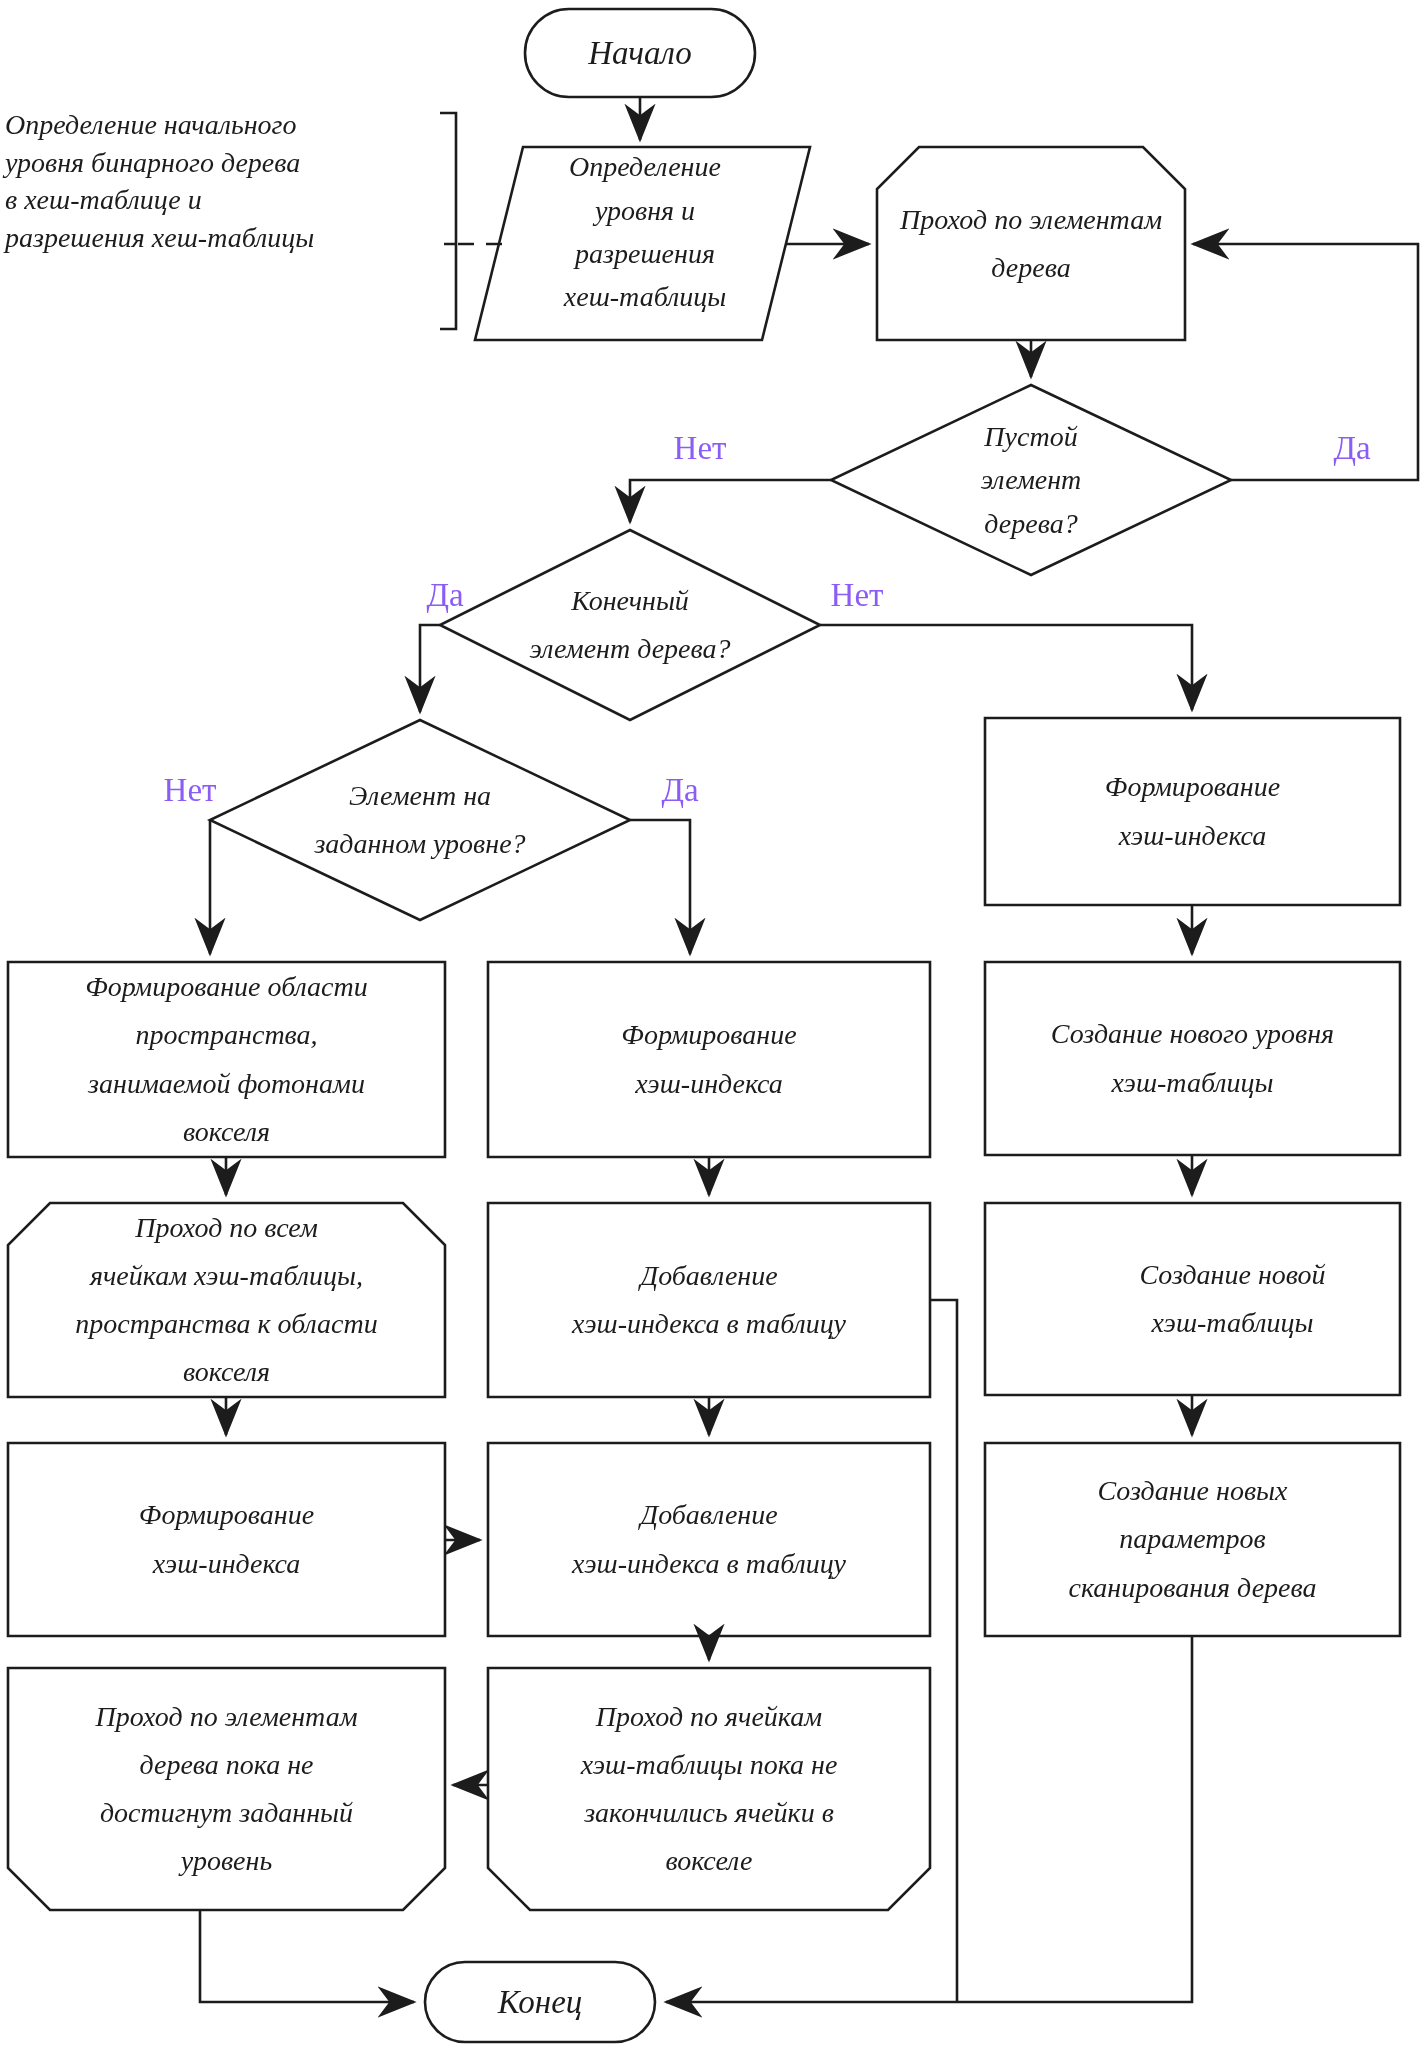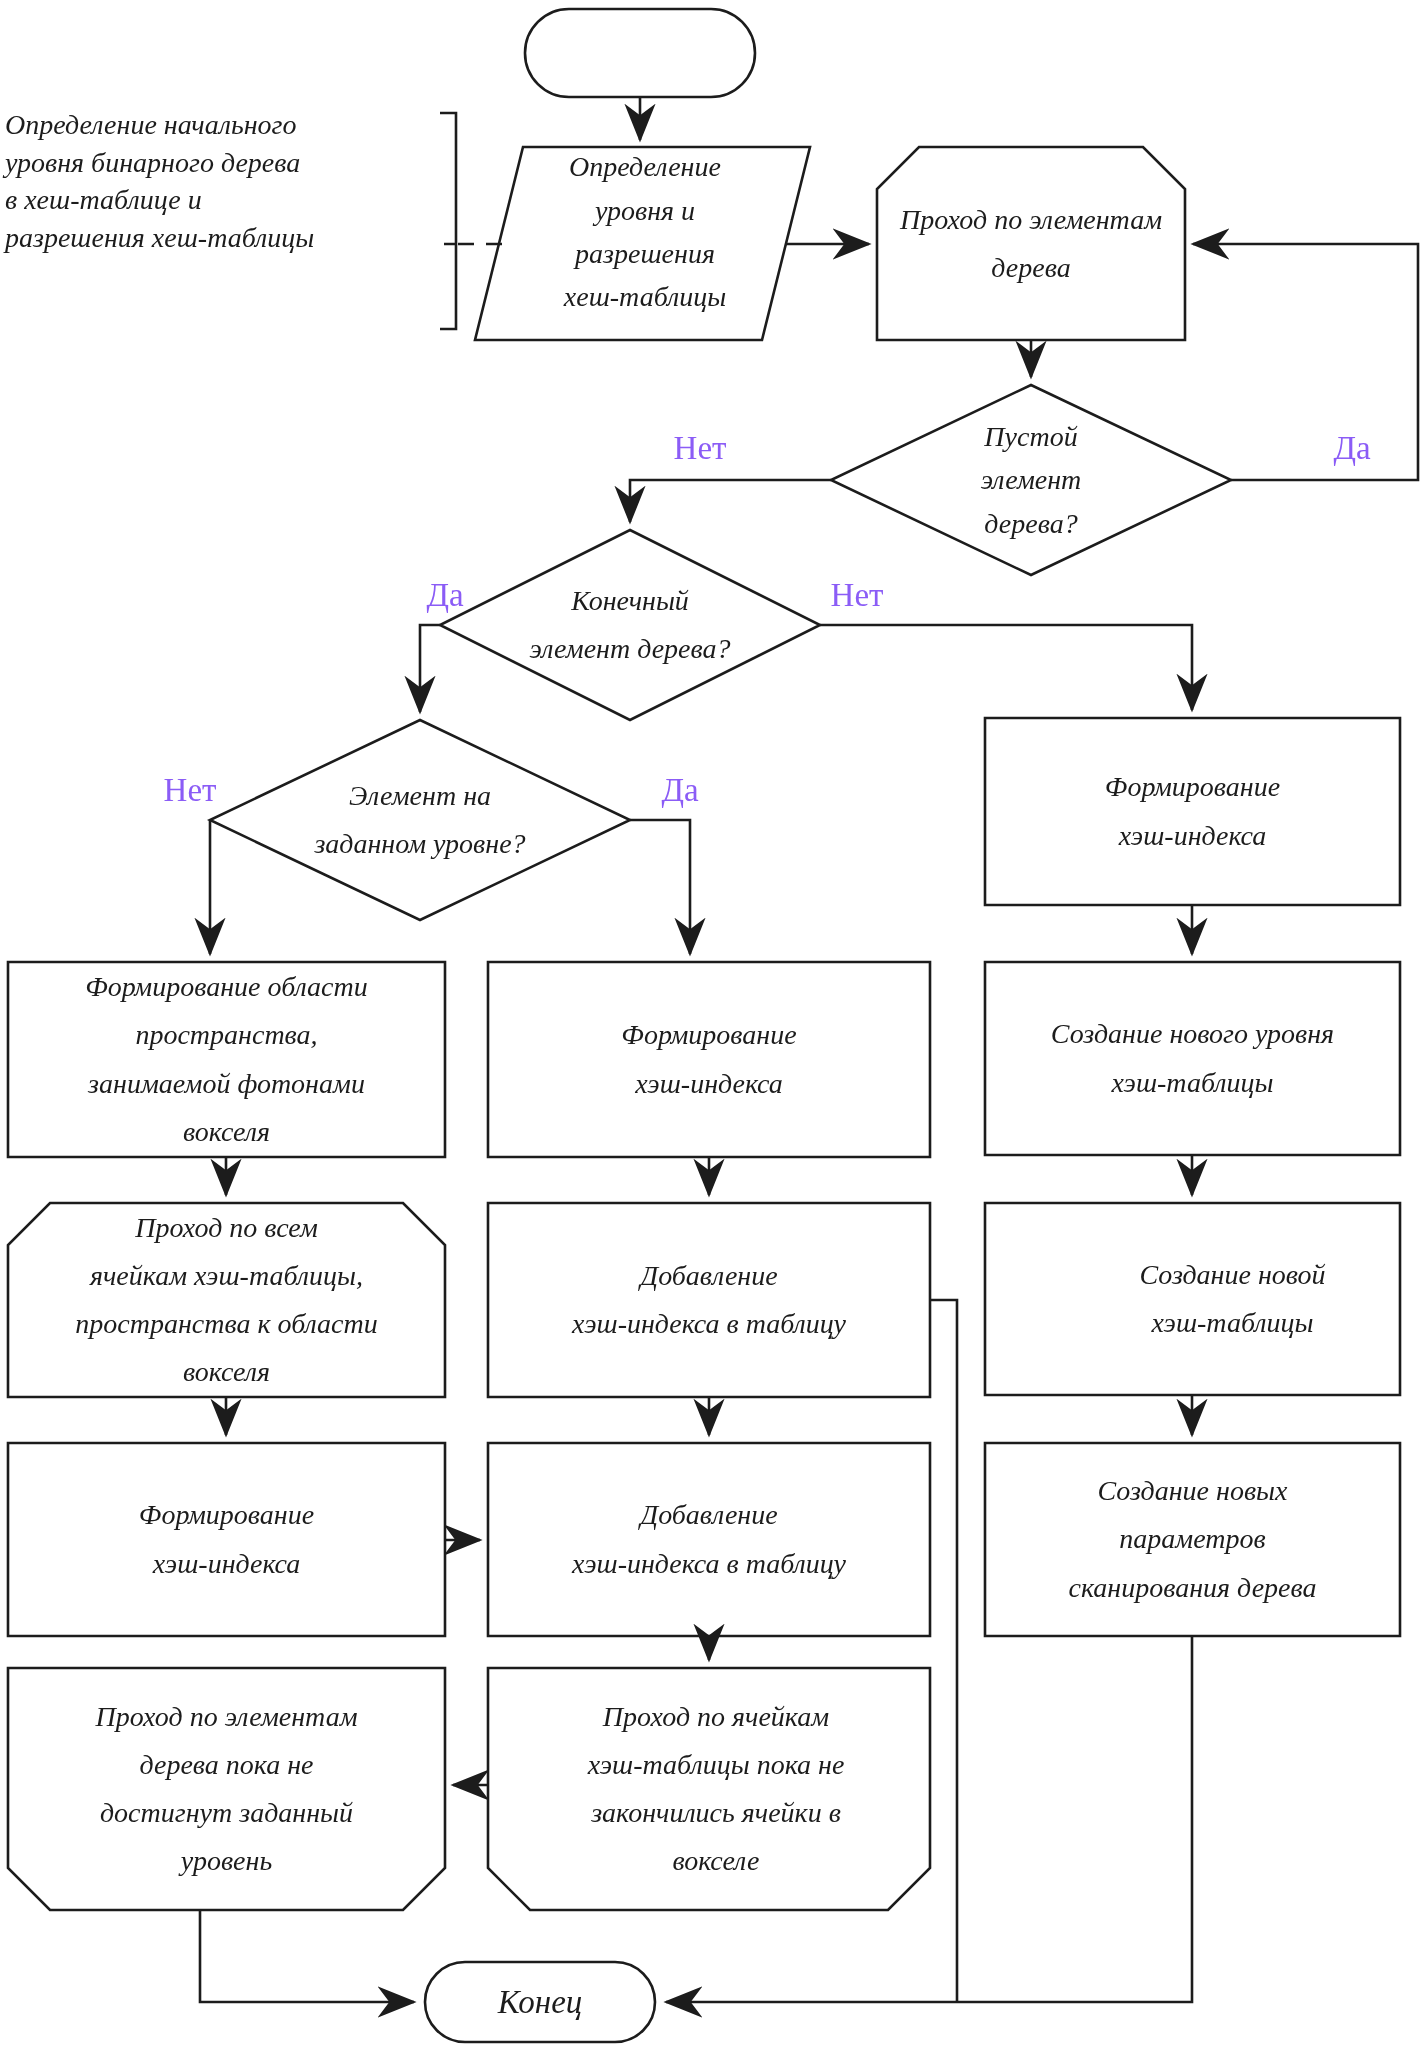--- a/index.html
+++ b/index.html
@@ -100,20 +100,21 @@
     <path d="M709,1157 V1195" marker-end="url(#arr)"></path>
     <path d="M709,1397 V1435" marker-end="url(#arr)"></path>
     <path d="M709,1636 V1660" marker-end="url(#arr)"></path>
     <path d="M930,1300 H957 V2002"></path>
     <path d="M1192,905 V954" marker-end="url(#arr)"></path>
     <path d="M1192,1155 V1195" marker-end="url(#arr)"></path>
     <path d="M1192,1395 V1435" marker-end="url(#arr)"></path>
     <path d="M1192,1636 V2002 H666" marker-end="url(#arr)"></path>
   </svg>
 
+  <div class="nodetext term" style="left:525px;top:9px;width:230px;height:88px;">Начало</div>
 
   <div class="annot" style="left:5px;top:106px;width:428px;">Определение начального
 уровня бинарного дерева
 в хеш-таблице и
 разрешения хеш-таблицы</div>
 
   <div class="nodetext" style="left:500px;top:150px;width:290px;height:164px;line-height:1.55;">Определение
 уровня и
 разрешения
 хеш-таблицы</div>
@@ -151,21 +152,21 @@
 дерева пока не
 достигнут заданный
 уровень</div>
 
   <div class="nodetext" style="left:488px;top:962px;width:442px;height:195px;">Формирование
 хэш-индекса</div>
   <div class="nodetext" style="left:488px;top:1203px;width:442px;height:194px;">Добавление
 хэш-индекса в таблицу</div>
   <div class="nodetext" style="left:488px;top:1443px;width:442px;height:193px;">Добавление
 хэш-индекса в таблицу</div>
-  <div class="nodetext" style="left:488px;top:1668px;width:442px;height:242px;padding-left:7px;">Проход по ячейкам
+  <div class="nodetext" style="left:488px;top:1668px;width:442px;height:242px;">Проход по ячейкам
 хэш-таблицы пока не
 закончились ячейки в
 вокселе</div>
 
   <div class="nodetext" style="left:985px;top:718px;width:415px;height:187px;">Формирование
 хэш-индекса</div>
   <div class="nodetext" style="left:985px;top:962px;width:415px;height:193px;">Создание нового уровня
 хэш-таблицы</div>
   <div class="nodetext" style="left:985px;top:1203px;width:415px;height:192px;margin-left:40px;">Создание новой
 хэш-таблицы</div>

